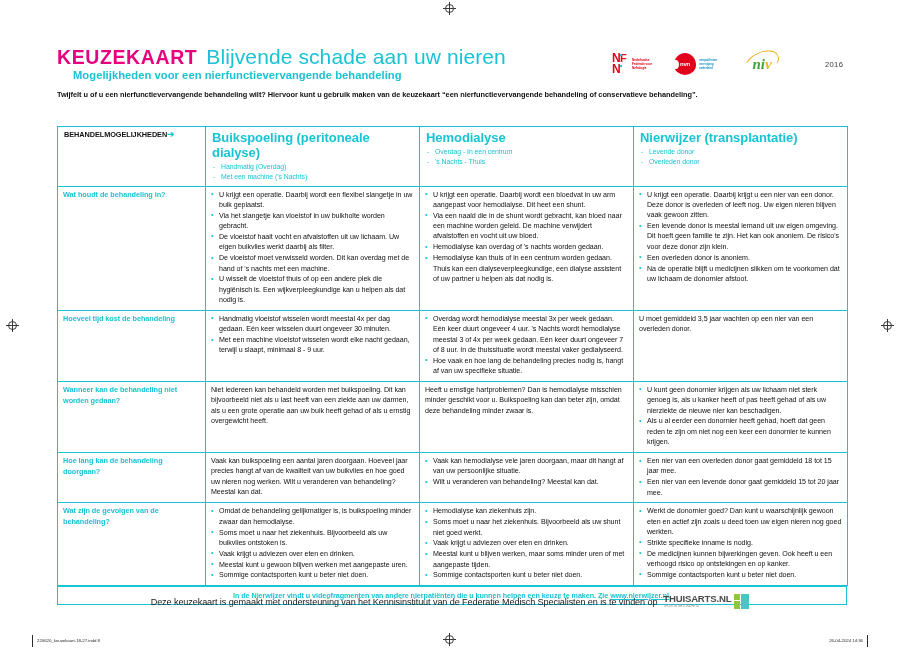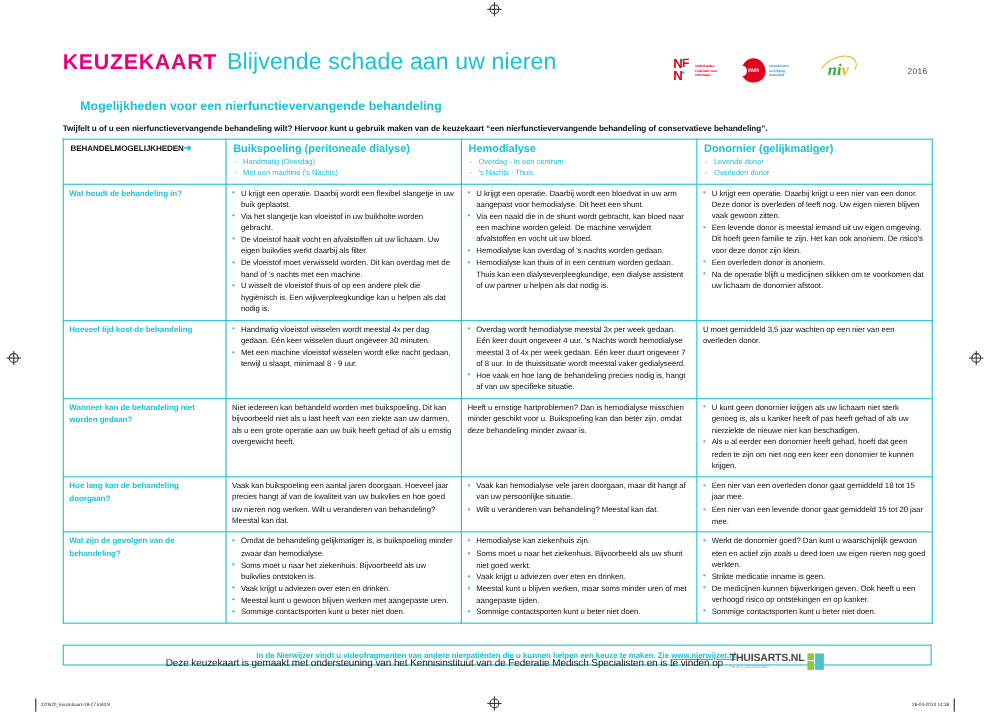--- a/index.html
+++ b/index.html
@@ -51,21 +51,21 @@
     font-weight: bold;
     letter-spacing: 0.6px;
   }
   .kw-title {
     color: #19c3d4;
     font-size: 21px;
     font-weight: normal;
     letter-spacing: 0.1px;
   }
   .subtitle {
-    margin-top: 23px;
+    margin-top: 1px;
     color: #19c3d4;
     font-size: 11.2px;
     font-weight: bold;
     letter-spacing: 0.05px;
     padding-left: 16px;
   }
   .intro {
     margin-top: 8px;
     color: #111111;
     font-size: 7.4px;
@@ -166,21 +166,21 @@
 
   
   tr.head td { padding: 3px 5px 4px 6px; }
   .head-label {
     color: #111111; font-size: 7.3px; font-weight: bold;
     letter-spacing: -0.05px;
     display: flex; align-items: center; gap: 0; text-align: right;
   }
   .arrow-glyph { color: #19c3d4; font-size: 8.5px; font-weight: bold; line-height: 1; }
   .head-col-title {
-    color: #19c3d4; font-size: 10px; font-weight: bold;
+    color: #19c3d4; font-size: 13px; font-weight: bold;
     letter-spacing: -0.05px; margin-bottom: 2px;
   }
   .head-sub {
     color: #19c3d4; font-size: 6.9px; letter-spacing: -0.05px;
     line-height: 1.42; padding-left: 9px; position: relative;
   }
   .head-sub .dash {
     position: absolute; left: 1px; top: 0;
   }
 
@@ -352,21 +352,21 @@
             <div class="head-col-title">Buikspoeling (peritoneale dialyse)</div>
             <div class="head-sub"><span class="dash">-</span>Handmatig (Overdag)</div>
             <div class="head-sub"><span class="dash">-</span>Met een machine ('s Nachts)</div>
           </td>
           <td>
             <div class="head-col-title">Hemodialyse</div>
             <div class="head-sub"><span class="dash">-</span>Overdag - In een centrum</div>
             <div class="head-sub"><span class="dash">-</span>'s Nachts - Thuis</div>
           </td>
           <td>
-            <div class="head-col-title">Donornier (gelijkmatiger)</div>
+            <div class="head-col-title">Nierwijzer (transplantatie)</div>
             <div class="head-sub"><span class="dash">-</span>Levende donor</div>
             <div class="head-sub"><span class="dash">-</span>Overleden donor</div>
           </td>
         </tr>
         <tr>
           <td>
             <div class="rowlabel">Wat houdt de behandeling in?</div>
           </td>
           <td class="cell">
             <ul class="bul">
@@ -469,21 +469,21 @@
               <li>Hemodialyse kan ziekenhuis zijn.</li>
               <li>Soms moet u naar het ziekenhuis. Bijvoorbeeld als uw shunt niet goed werkt.</li>
               <li>Vaak krijgt u adviezen over eten en drinken.</li>
               <li>Meestal kunt u blijven werken, maar soms minder uren of met aangepaste tijden.</li>
               <li>Sommige contactsporten kunt u beter niet doen.</li>
             </ul>
           </td>
           <td class="cell">
             <ul class="bul">
               <li>Werkt de donornier goed? Dan kunt u waarschijnlijk gewoon eten en actief zijn zoals u deed toen uw eigen nieren nog goed werkten.</li>
-              <li>Strikte medicatie inname is geen.</li>
+              <li>Strikte specifieke inname is nodig.</li>
               <li>De medicijnen kunnen bijwerkingen geven. Ook heeft u een verhoogd risico op ontstekingen en op kanker.</li>
               <li>Sommige contactsporten kunt u beter niet doen.</li>
             </ul>
           </td>
         </tr>
       </tbody>
   </table>
 
   <div class="banner">
     <span>In de Nierwijzer vindt u videofragmenten van andere nierpatiënten die u kunnen helpen een keuze te maken. Zie </span><a href="#">www.nierwijzer.nl</a><span>.</span>

